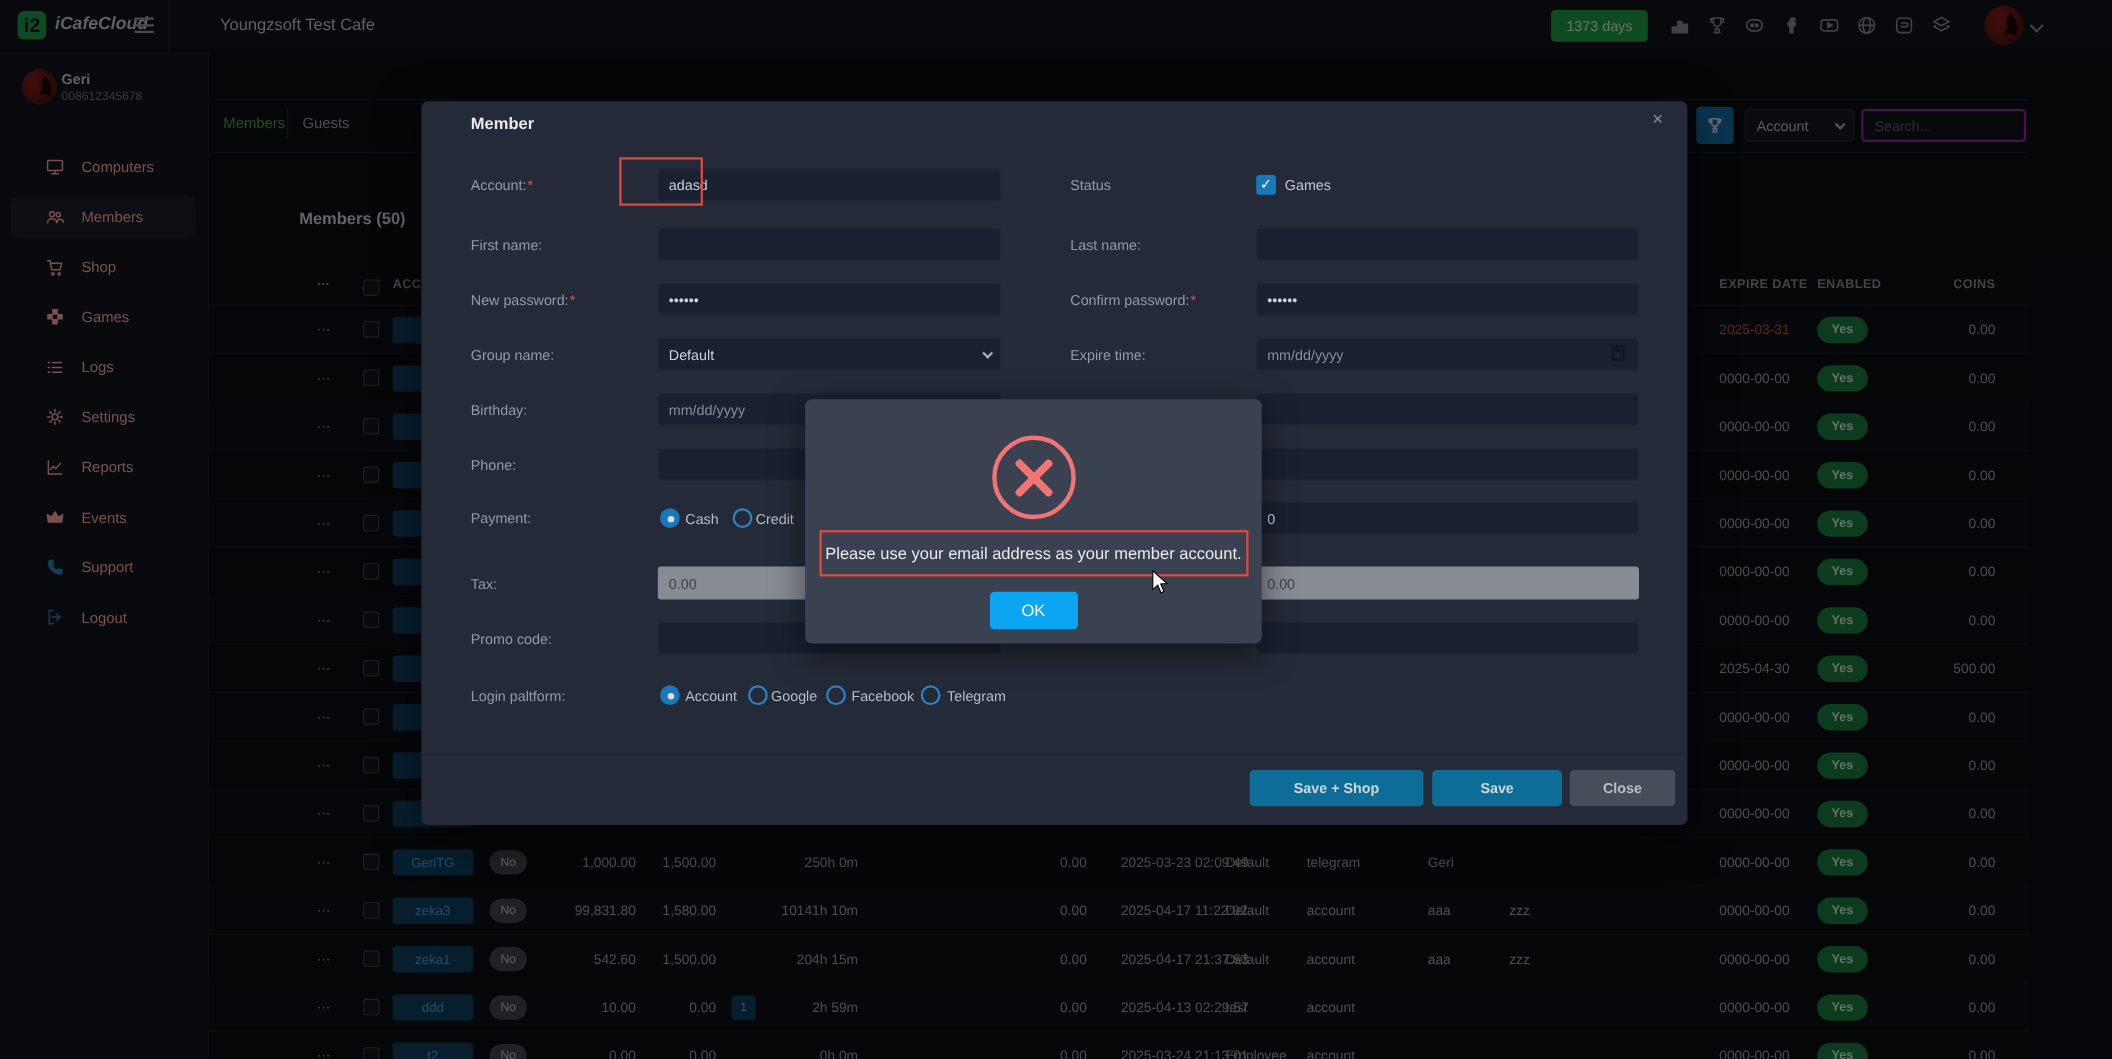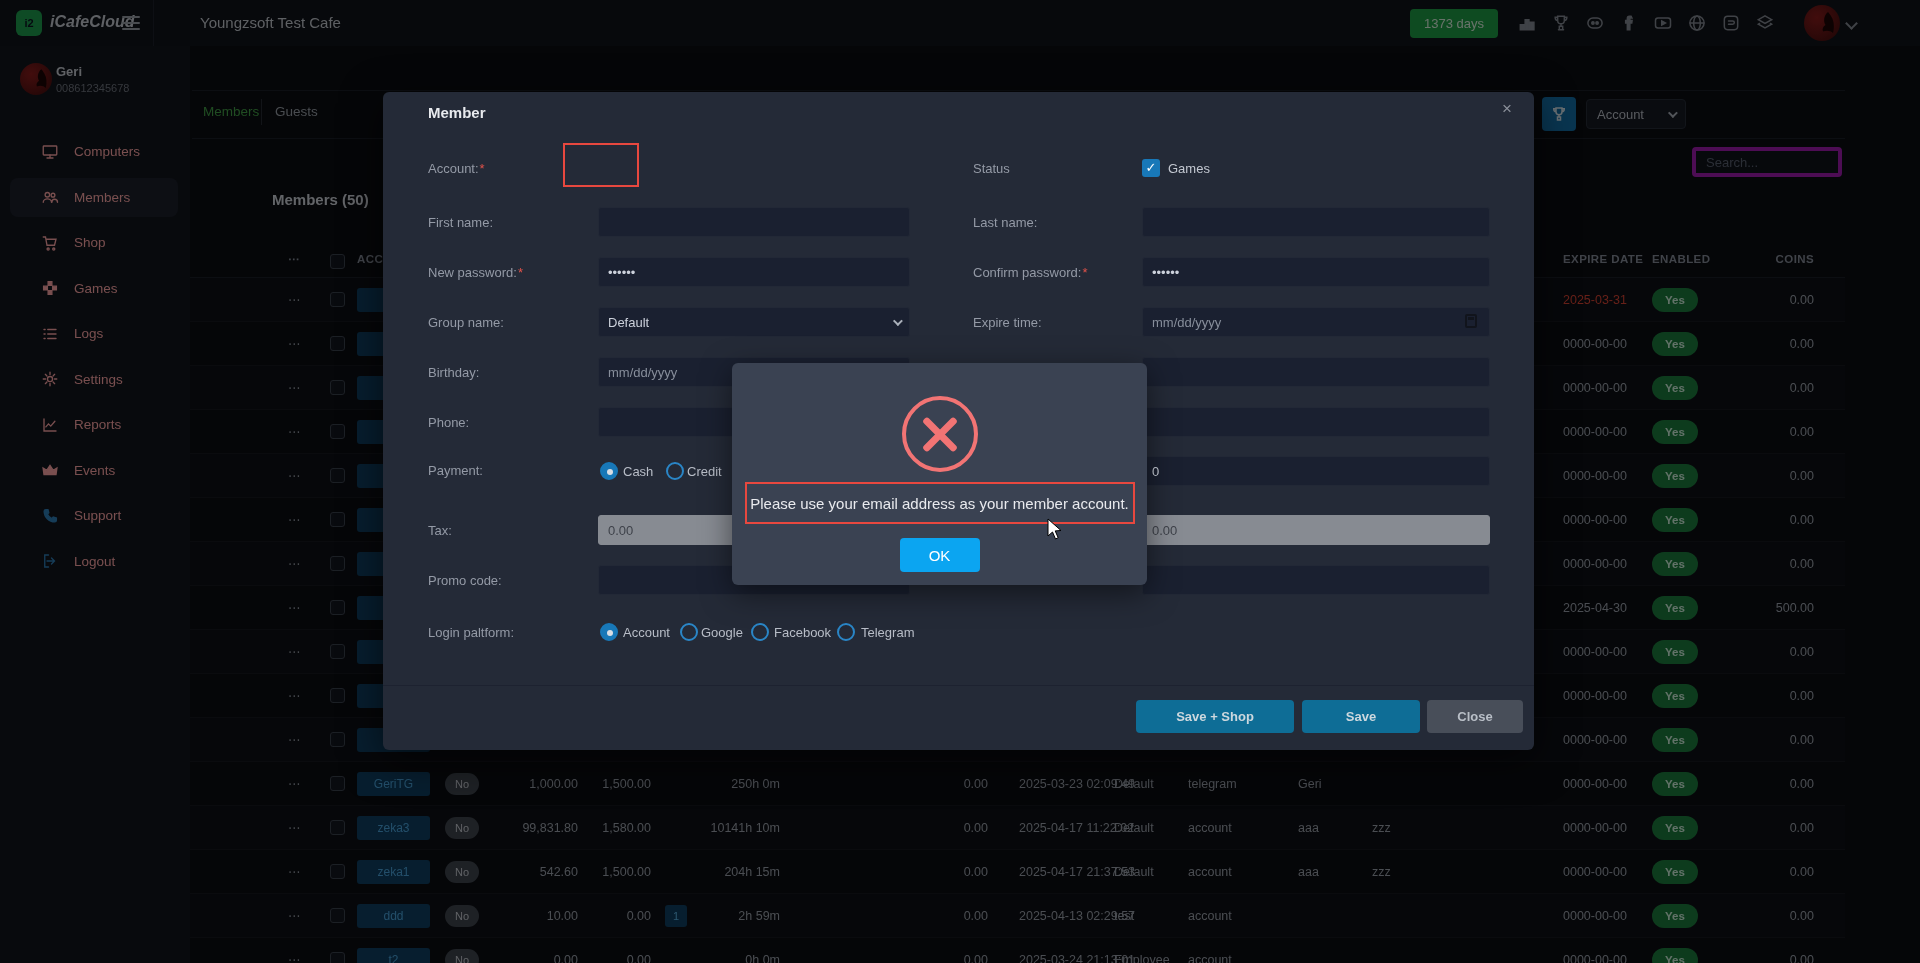--- a/index.html
+++ b/index.html
@@ -2,21 +2,21 @@
 <html><head>
 <meta charset="utf-8">
 <style>
   html,body{margin:0;padding:0;background:#000;}
   *{box-sizing:border-box;font-family:"Liberation Sans",sans-serif;}
   .page{position:relative;width:1920px;height:963px;overflow:hidden;background:#0b0d12;}
 
   
   .topbar{position:absolute;left:0;top:0;width:1920px;height:46px;background:#101319;z-index:10;}
   .brand-mark{position:absolute;left:16px;top:10px;width:26px;height:26px;background:#1e9e4f;border-radius:6px;
-    color:#0b1220;font-weight:bold;font-size:11px;display:flex;align-items:center;justify-content:center;}
+    color:#0b1220;font-weight:bold;font-size:18px;display:flex;align-items:center;justify-content:center;}
   .brand-text{position:absolute;left:50px;top:13px;font-size:16px;font-style:italic;font-weight:bold;color:#c4c9d1;}
   .burger{position:absolute;left:122px;top:16px;width:18px;height:14px;display:flex;flex-direction:column;justify-content:space-between;cursor:pointer;}
   .burger i{display:block;height:2px;background:#9aa0a8;border-radius:1px;}
   .topbar-divider{position:absolute;left:153px;top:0;width:1px;height:46px;background:#1c212a;}
   .cafe-title{position:absolute;left:200px;top:14px;font-size:15px;color:#c3c8cf;}
   .days-badge{position:absolute;left:1410px;top:9px;width:88px;height:29px;background:#1f9d45;border-radius:4px;
     color:#d8efdd;font-size:13px;display:flex;align-items:center;justify-content:center;}
   .hicons{position:absolute;left:1514px;top:10px;height:26px;display:flex;gap:8px;}
   .hicon{width:26px;height:26px;color:#858b94;display:flex;align-items:center;justify-content:center;}
   .hicon svg{width:20px;height:20px;}
@@ -48,22 +48,22 @@
   .tab.guests{left:85px;color:#9aa0a8;}
   .tab-sep{position:absolute;left:71px;top:53px;width:1px;height:26px;background:#262b34;}
   .members-heading{position:absolute;left:82px;top:145px;font-size:15px;font-weight:bold;color:#cdd1d8;}
 
   .filter-btn{position:absolute;left:1352px;top:51px;width:34px;height:34px;background:#1470a8;border:none;border-radius:4px;
     color:#dce8f0;display:flex;align-items:center;justify-content:center;cursor:pointer;}
   .filter-btn svg{width:18px;height:18px;}
   .filter-select{position:absolute;left:1396px;top:53px;width:100px;height:30px;background:#151922;border:1px solid #272d37;border-radius:4px;
     color:#b9bec6;font-size:13px;display:flex;align-items:center;padding:0 10px;cursor:pointer;}
   .filter-select .chev{margin-left:auto;width:7px;height:7px;border-right:2px solid #aab0ba;border-bottom:2px solid #aab0ba;transform:rotate(45deg) translateY(-2px);}
-  .search-input{position:absolute;left:1502px;top:53px;width:150px;height:30px;background:#10141b;border:4px solid #a21caf;border-radius:4px;
-    color:#b9bec6;font-size:13px;padding:0 10px;outline:none;margin-top:48px;}
+  .search-input{position:absolute;left:1502px;top:53px;width:150px;height:30px;background:#10141b;border:2px solid #a21caf;border-radius:4px;
+    color:#b9bec6;font-size:13px;padding:0 10px;outline:none;}
   .search-input::placeholder{color:#596070;}
 
   
   .thead{position:absolute;left:0;top:194px;width:1655px;height:38px;border-bottom:1px solid #1a1e26;}
   .thead .hcell{position:absolute;top:0;height:38px;line-height:38px;font-size:11.5px;font-weight:bold;letter-spacing:.4px;color:#878d99;}
   .tbody{position:absolute;left:0;top:232px;width:1655px;}
   .trow{position:relative;height:44px;border-bottom:1px solid #15181f;}
   .trow:nth-child(odd){background:rgba(255,255,255,0.015);}
   .cell{position:absolute;top:0;height:44px;line-height:44px;font-size:12.5px;color:#9ba1ab;white-space:nowrap;}
   .c-dots{left:98px;color:#8d939c;letter-spacing:1px;cursor:pointer;}
@@ -613,20 +613,21 @@
   <div class="overlay"></div>
 
   <div class="modal">
     <div class="modal-title">Member</div>
     <div class="modal-close">×</div>
 
     <div class="flabel" style="top:69px;">
       <span>Account:</span><span class="req">*</span>
     </div>
     <div class="acc-outline"></div>
+    <input class="inp li" style="top: 61px;" value="adasd">
     <div class="flabel right" style="top:69px;">Status</div>
     <div class="checkbox">✓</div>
     <div class="cb-label">Games</div>
 
     <div class="flabel" style="top:123px;">First name:</div>
     <input class="inp li" style="top: 115px;">
     <div class="flabel right" style="top:123px;">Last name:</div>
     <input class="inp ri" style="top: 115px;">
 
     <div class="flabel" style="top:173px;">

